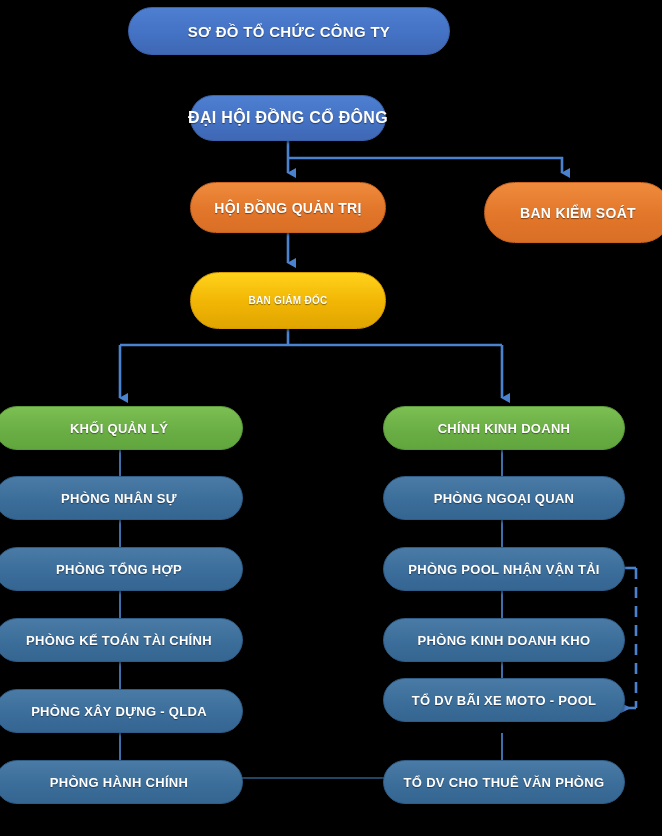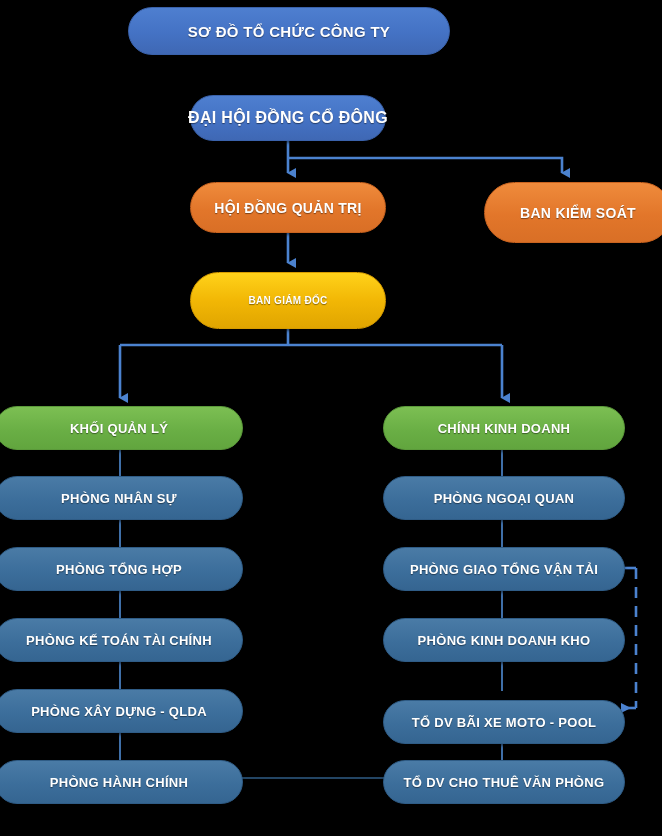--- a/index.html
+++ b/index.html
@@ -175,21 +175,21 @@
   <div class="node n-steel" style="left:-5px; top:547px; width:248px; height:44px;">PHÒNG TỔNG HỢP</div>
 
   <div class="node n-steel" style="left:-5px; top:618px; width:248px; height:44px;">PHÒNG KẾ TOÁN TÀI CHÍNH</div>
 
   <div class="node n-steel" style="left:-5px; top:689px; width:248px; height:44px;">PHÒNG XÂY DỰNG - QLDA</div>
 
   <div class="node n-steel" style="left:-5px; top:760px; width:248px; height:44px;">PHÒNG HÀNH CHÍNH</div>
 
   <div class="node n-steel" style="left:383px; top:476px; width:242px; height:44px;">PHÒNG NGOẠI QUAN</div>
 
-  <div class="node n-steel" style="left:383px; top:547px; width:242px; height:44px;">PHÒNG GIAO TỔNG VẬN TẢI</div>
+  <div class="node n-steel" style="left:383px; top:547px; width:242px; height:44px;">PHÒNG POOL NHẬN VẬN TẢI</div>
 
   <div class="node n-steel" style="left:383px; top:618px; width:242px; height:44px;">PHÒNG KINH DOANH KHO</div>
 
-  <div class="node n-steel" style="left:383px; top:700px; width:242px; height:44px;text-align:center;">TỔ DV BÃI XE MOTO - POOL</div>
+  <div class="node n-steel" style="left:383px; top:678px; width:242px; height:44px;text-align:center;">TỔ DV BÃI XE MOTO - POOL</div>
 
   <div class="node n-steel" style="left:383px; top:760px; width:242px; height:44px;">TỔ DV CHO THUÊ VĂN PHÒNG</div>
 
 </div>
 
 </body></html>

